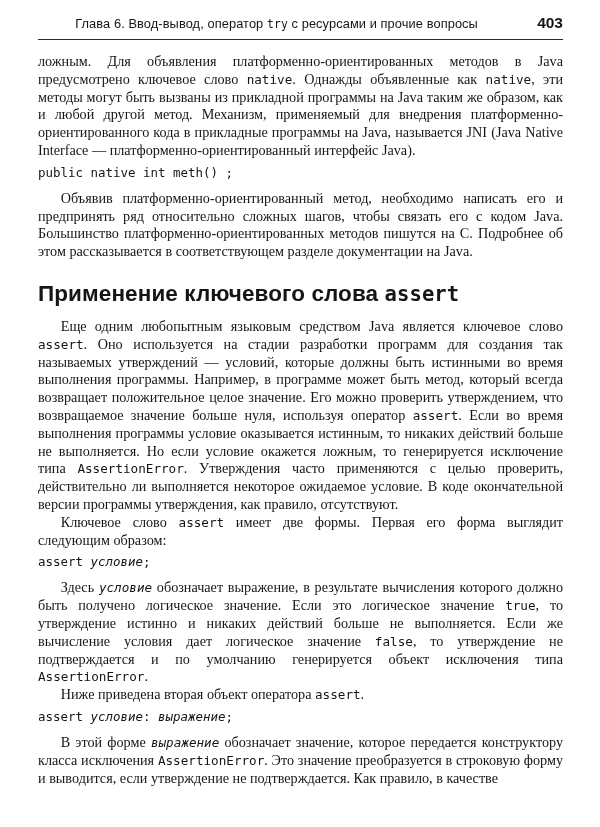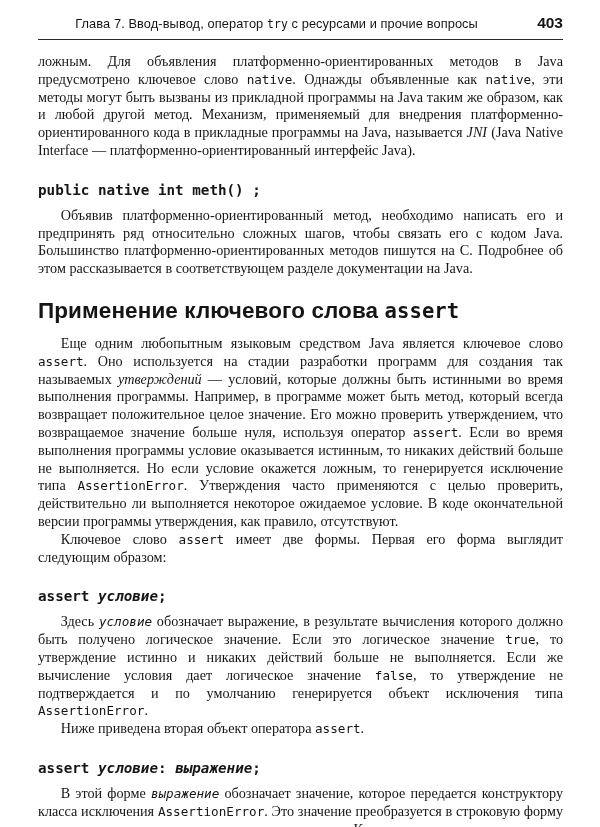--- a/index.html
+++ b/index.html
@@ -26,56 +26,55 @@
     margin-top:13px;
     font-family:"Liberation Serif", serif;
     font-size:14.2px;
     line-height:17.8px;
     text-align:justify;
   }
   .block-p { hyphens:auto; -webkit-hyphens:auto; }
   .block-p.indent { text-indent:1.6em; }
   .block-code {
     font-family:"DejaVu Sans Mono", monospace;
-    font-size:16px;
+    font-size:14px;
     line-height:16px;
-    margin:22px 0 9px 0;
+    margin:4px 0 9px 0;
     text-align:left;
     white-space:pre-wrap;
-    font-weight:bold;
   }
   .block-heading {
     font-family:"Liberation Sans", sans-serif;
     font-size:22.5px;
     line-height:26px;
     font-weight:700;
     margin:20px 0 11px 0;
     text-align:left;
     letter-spacing:0.1px;
   }
   .block-heading .seg-code { font-size:20.5px; font-weight:700; }
   .seg-plain {}
   .seg-code {
     font-family:"DejaVu Sans Mono", monospace;
     font-size:0.89em;
     text-align:center;
   }
-  .seg-i { font-style:italic; }
+  .seg-i { }
   .seg-ci {
     font-family:"DejaVu Sans Mono", monospace;
     font-size:0.89em;
     font-style:italic;
   }
 </style>
 </head>
 <body>
 
 <div class="page">
   <header class="running-head">
-    <div class="head-title"><span class="seg-plain">Глава 7. Ввод-вывод, оператор </span><span class="seg-code">try</span><span class="seg-plain"> с ресурсами и прочие вопросы</span></div>
+    <div class="head-title"><span class="seg-plain">Глава 6. Ввод-вывод, оператор </span><span class="seg-code">try</span><span class="seg-plain"> с ресурсами и прочие вопросы</span></div>
     <div class="head-num">403</div>
   </header>
   <main class="page-body">
       <div class="block-p"><span class="seg-plain">ложным. Для объявления платформенно-ориентированных методов в Java предусмотрено ключевое слово </span><span class="seg-code">native</span><span class="seg-plain">. Однажды объявленные как </span><span class="seg-code">native</span><span class="seg-plain">, эти методы могут быть вызваны из прикладной программы на Java таким же образом, как и любой другой метод. Механизм, применяемый для внедрения платформенно-ориентированного кода в прикладные программы на Java, называется </span><span class="seg-i">JNI</span><span class="seg-plain"> (Java Native Interface — платформенно-ориентированный интерфейс Java).</span></div>
       <div class="block-code"><span class="seg-code">public native int meth() ;</span></div>
       <div class="block-p indent"><span class="seg-plain">Объявив платформенно-ориентированный метод, необходимо написать его и предпринять ряд относительно сложных шагов, чтобы связать его с кодом Java. Большинство платформенно-ориентированных методов пишутся на C. Подробнее об этом рассказывается в соответствующем разделе документации на Java.</span></div>
       <h2 class="block-heading"><span class="seg-plain">Применение ключевого слова </span><span class="seg-code">assert</span></h2>
       <div class="block-p indent"><span class="seg-plain">Еще одним любопытным языковым средством Java является ключевое слово </span><span class="seg-code">assert</span><span class="seg-plain">. Оно используется на стадии разработки программ для создания так называемых </span><span class="seg-i">утверждений</span><span class="seg-plain"> — условий, которые должны быть истинными во время выполнения программы. Например, в программе может быть метод, который всегда возвращает положительное целое значение. Его можно проверить утверждением, что возвращаемое значение больше нуля, используя оператор </span><span class="seg-code">assert</span><span class="seg-plain">. Если во время выполнения программы условие оказывается истинным, то никаких действий больше не выполняется. Но если условие окажется ложным, то генерируется исключение типа </span><span class="seg-code">AssertionError</span><span class="seg-plain">. Утверждения часто применяются с целью проверить, действительно ли выполняется некоторое ожидаемое условие. В коде окончательной версии программы утверждения, как правило, отсутствуют.</span></div>
       <div class="block-p indent"><span class="seg-plain">Ключевое слово </span><span class="seg-code">assert</span><span class="seg-plain"> имеет две формы. Первая его форма выглядит следующим образом:</span></div>
       <div class="block-code"><span class="seg-code">assert </span><span class="seg-ci">условие</span><span class="seg-code">;</span></div>

